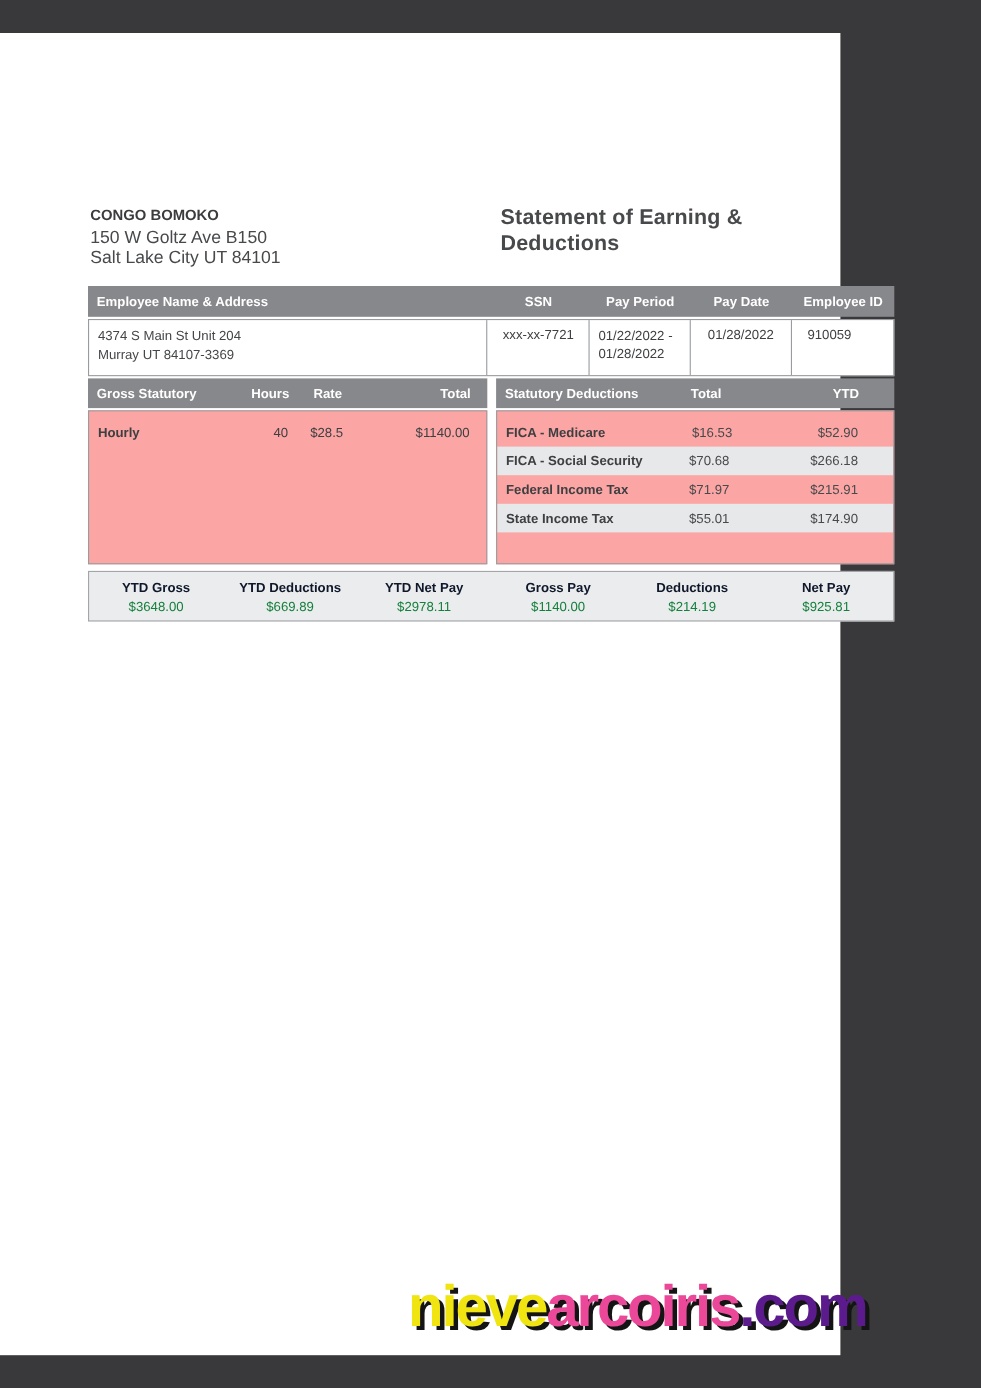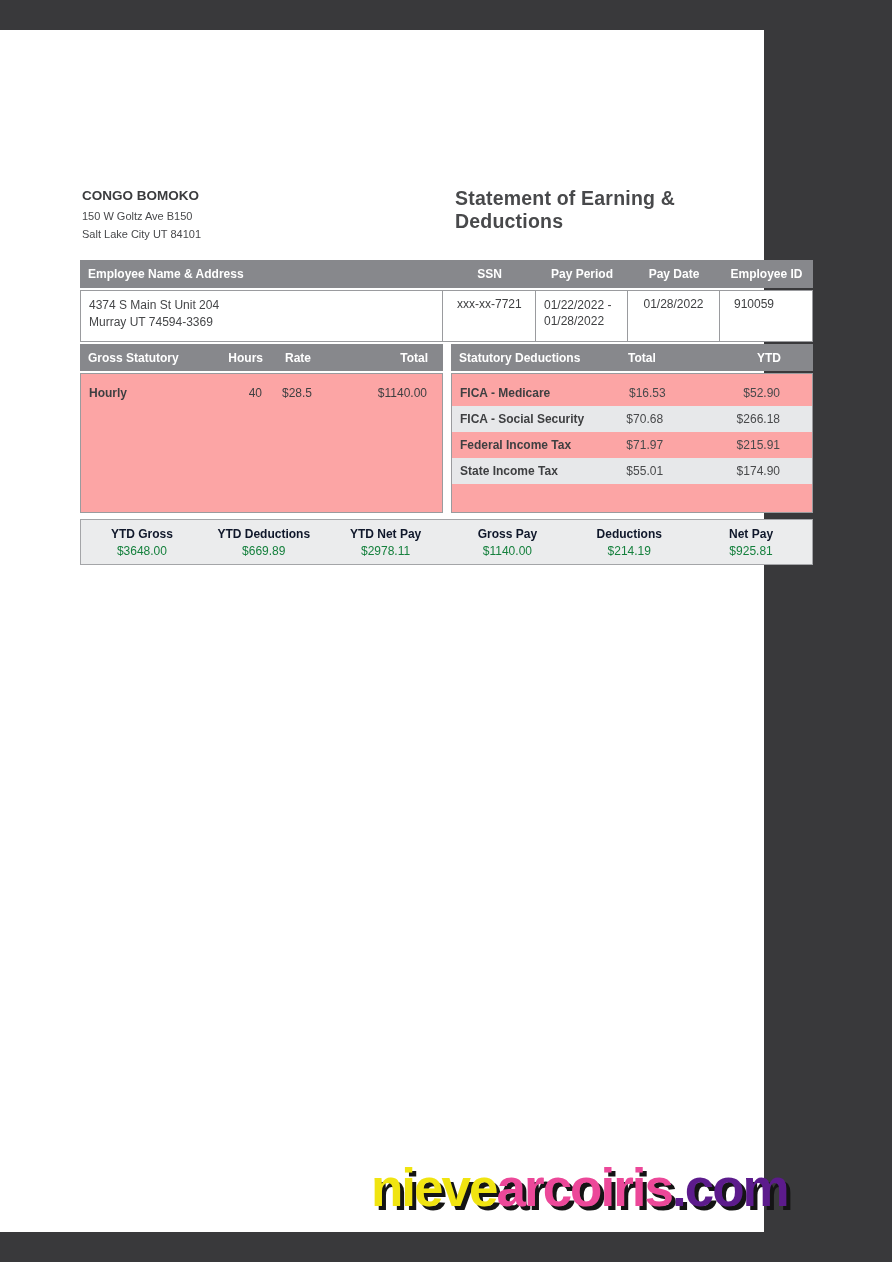--- a/index.html
+++ b/index.html
@@ -9,21 +9,21 @@
     font-family:"Liberation Sans", sans-serif;
     -webkit-font-smoothing:antialiased;
   }
   .page{
     position:absolute;left:0;top:30px;width:764px;height:1202px;
     background:#ffffff;
   }
   
   .company{position:absolute;left:82px;top:158px;color:#3f4042;}
   .company .name{font-size:13.5px;font-weight:bold;color:#3b3c3e;margin-bottom:5px;}
-  .company .addr{font-size:11px;color:#48494b;line-height:17.5px;}
+  .company .addr{font-size:16px;color:#48494b;line-height:17.5px;}
   .doc-title{
     position:absolute;left:455px;top:157px;width:330px;
     font-size:19.5px;font-weight:bold;color:#48494b;letter-spacing:0.2px;
   }
   
   .stmt{position:absolute;left:80px;top:230px;width:733px;font-size:12px;color:#3e3f41;}
   .band{
     display:flex;align-items:center;background:#87888c;color:#ffffff;
     font-weight:bold;height:28px;
   }
@@ -105,21 +105,21 @@
       <div class="c-nameaddr pad-l">Employee Name &amp; Address</div>
       <div class="c-ssn">SSN</div>
       <div class="c-period">Pay Period</div>
       <div class="c-paydate">Pay Date</div>
       <div class="c-empid">Employee ID</div>
     </div>
 
     <div class="emp-row">
       <div class="cell-nameaddr">
         <div class="emp-addr">4374 S Main St Unit 204</div>
-        <div class="emp-addr">Murray UT 74594-3369</div>
+        <div class="emp-addr">Murray UT 84107-3369</div>
       </div>
       <div class="cell cell-ssn">xxx-xx-7721</div>
       <div class="cell cell-period">
         <div>01/22/2022 -</div>
         <div>01/28/2022</div>
       </div>
       <div class="cell cell-paydate">01/28/2022</div>
       <div class="cell cell-empid">910059</div>
     </div>
 

